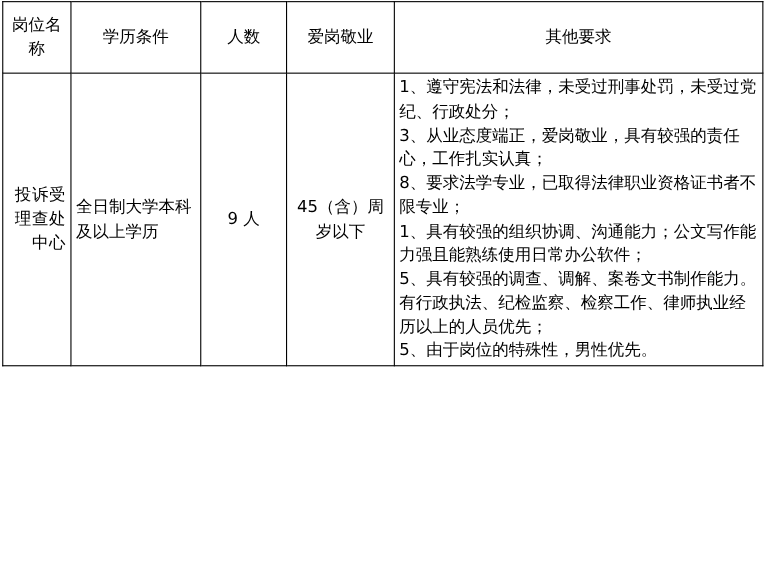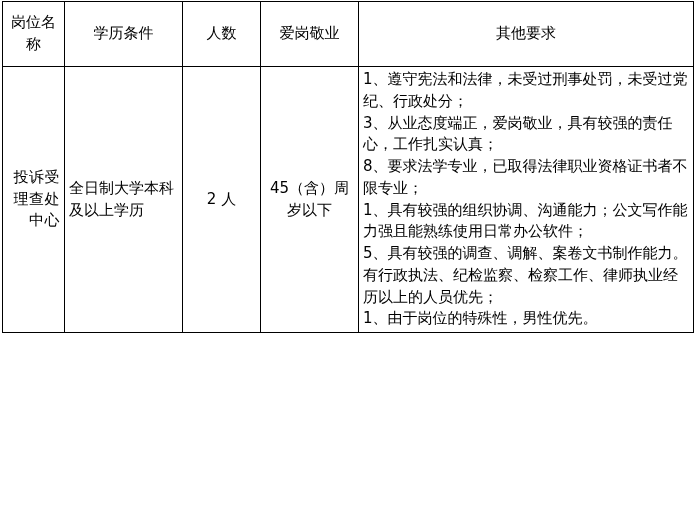--- a/index.html
+++ b/index.html
@@ -98,26 +98,26 @@
         <th>学历条件</th>
         <th>人数</th>
         <th>爱岗敬业</th>
         <th>其他要求</th>
       </tr>
     </thead>
     <tbody>
       <tr>
         <td class="cell-post">投诉受理查处中心</td>
         <td class="cell-edu">全日制大学本科及以上学历</td>
-        <td class="cell-num">2 人</td>
+        <td class="cell-num">9 人</td>
         <td class="cell-age">45（含）周岁以下</td>
         <td class="cell-other">
           <p class="req-item">1、遵守宪法和法律，未受过刑事处罚，未受过党纪、行政处分；</p>
           <p class="req-item">3、从业态度端正，爱岗敬业，具有较强的责任心，工作扎实认真；</p>
           <p class="req-item">8、要求法学专业，已取得法律职业资格证书者不限专业；</p>
           <p class="req-item">1、具有较强的组织协调、沟通能力；公文写作能力强且能熟练使用日常办公软件；</p>
           <p class="req-item">5、具有较强的调查、调解、案卷文书制作能力。有行政执法、纪检监察、检察工作、律师执业经历以上的人员优先；</p>
-          <p class="req-item">1、由于岗位的特殊性，男性优先。</p>
+          <p class="req-item">5、由于岗位的特殊性，男性优先。</p>
         </td>
       </tr>
     </tbody>
   </table>
 </div>
 
 </body></html>

